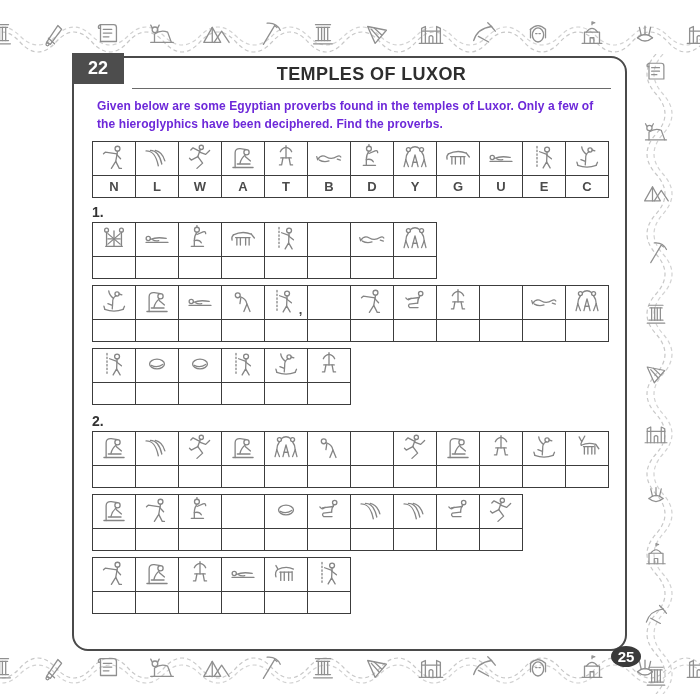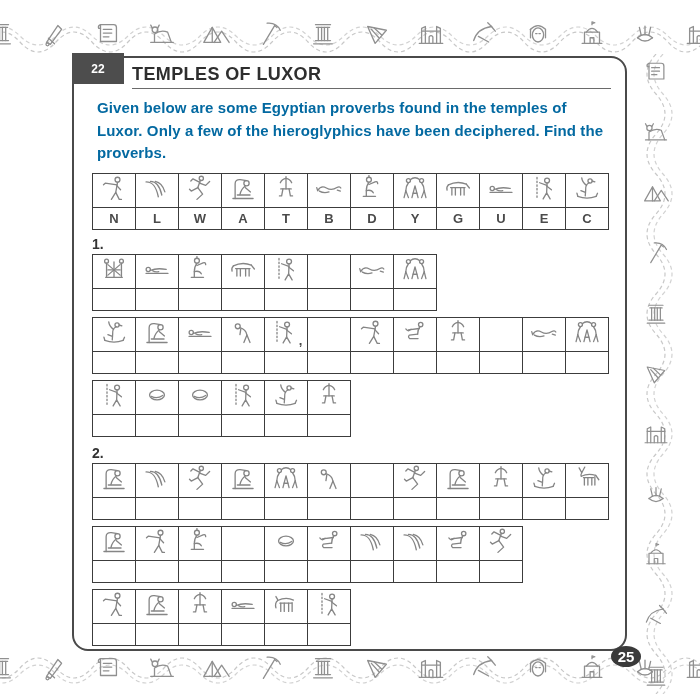--- a/index.html
+++ b/index.html
@@ -16,24 +16,24 @@
   .icon-row { position:absolute; inset:0; display:flex; justify-content:space-between; align-items:center; padding:0 2px; }
   .icon-col { position:absolute; inset:0; display:flex; flex-direction:column; justify-content:space-between; align-items:center; padding:4px 0; }
   .bicon { width:30px; height:30px; color:var(--icon-stroke,#909090); flex:0 0 auto; }
   .border-right .bicon { width:28px; height:28px; }
 
   
   .main-box { position:absolute; left:72px; top:56px; width:555px; height:595px; background:#fff;
               border:2px solid var(--box-border,#4a4a4a); border-radius:4px 16px 16px 16px; z-index:2; }
   .num-badge { position:absolute; left:-2px; top:-5px; width:52px; height:31px;
                background:var(--badge-bg,#4d4d4d); color:var(--badge-text,#fff);
-               font-size:12px; font-weight:700; display:flex; align-items:center; justify-content:center; z-index:3; }
-  .title-row { margin:3px 14px 0 58px; height:28px; border-bottom:1.6px solid #6a6a6a; display:flex; align-items:center; }
+               font-size:18px; font-weight:700; display:flex; align-items:center; justify-content:center; z-index:3; }
+  .title-row { margin:3px 14px 0 58px; height:28px; border-bottom:1.6px solid #6a6a6a; display:flex; align-items:center;justify-content:center; }
   .title-row h1 { font-size:18px; font-weight:700; letter-spacing:.4px; color:#2e2e2e; }
-  .intro { margin:8px 26px 0 23px; width:515px; font-size:15px; line-height:1.5; font-weight:700; color:#0369a1; letter-spacing:.1px; }
+  .intro { margin:8px 26px 0 23px; width:515px; font-size:12px; line-height:1.5; font-weight:700; color:#6d28d9; letter-spacing:.1px; }
 
   
   .tbl-wrap { margin-left:18px; }
   #key-slot { margin-top:8px; }
   table.hiero-table { border-collapse:collapse; }
   table.hiero-table td { border:1.5px solid var(--table-border,#3c3c3c); padding:0; text-align:center; vertical-align:middle; }
   td.gcell { width:43px; height:34px; }
   td.gcell .cellwrap { display:inline-flex; align-items:flex-end; justify-content:center; }
   .glyph { width:28px; height:28px; color:var(--glyph-stroke,#858585); display:block; }
   .comma { font-size:13px; font-weight:700; color:#4a4a4a; line-height:10px; margin-left:1px; }

